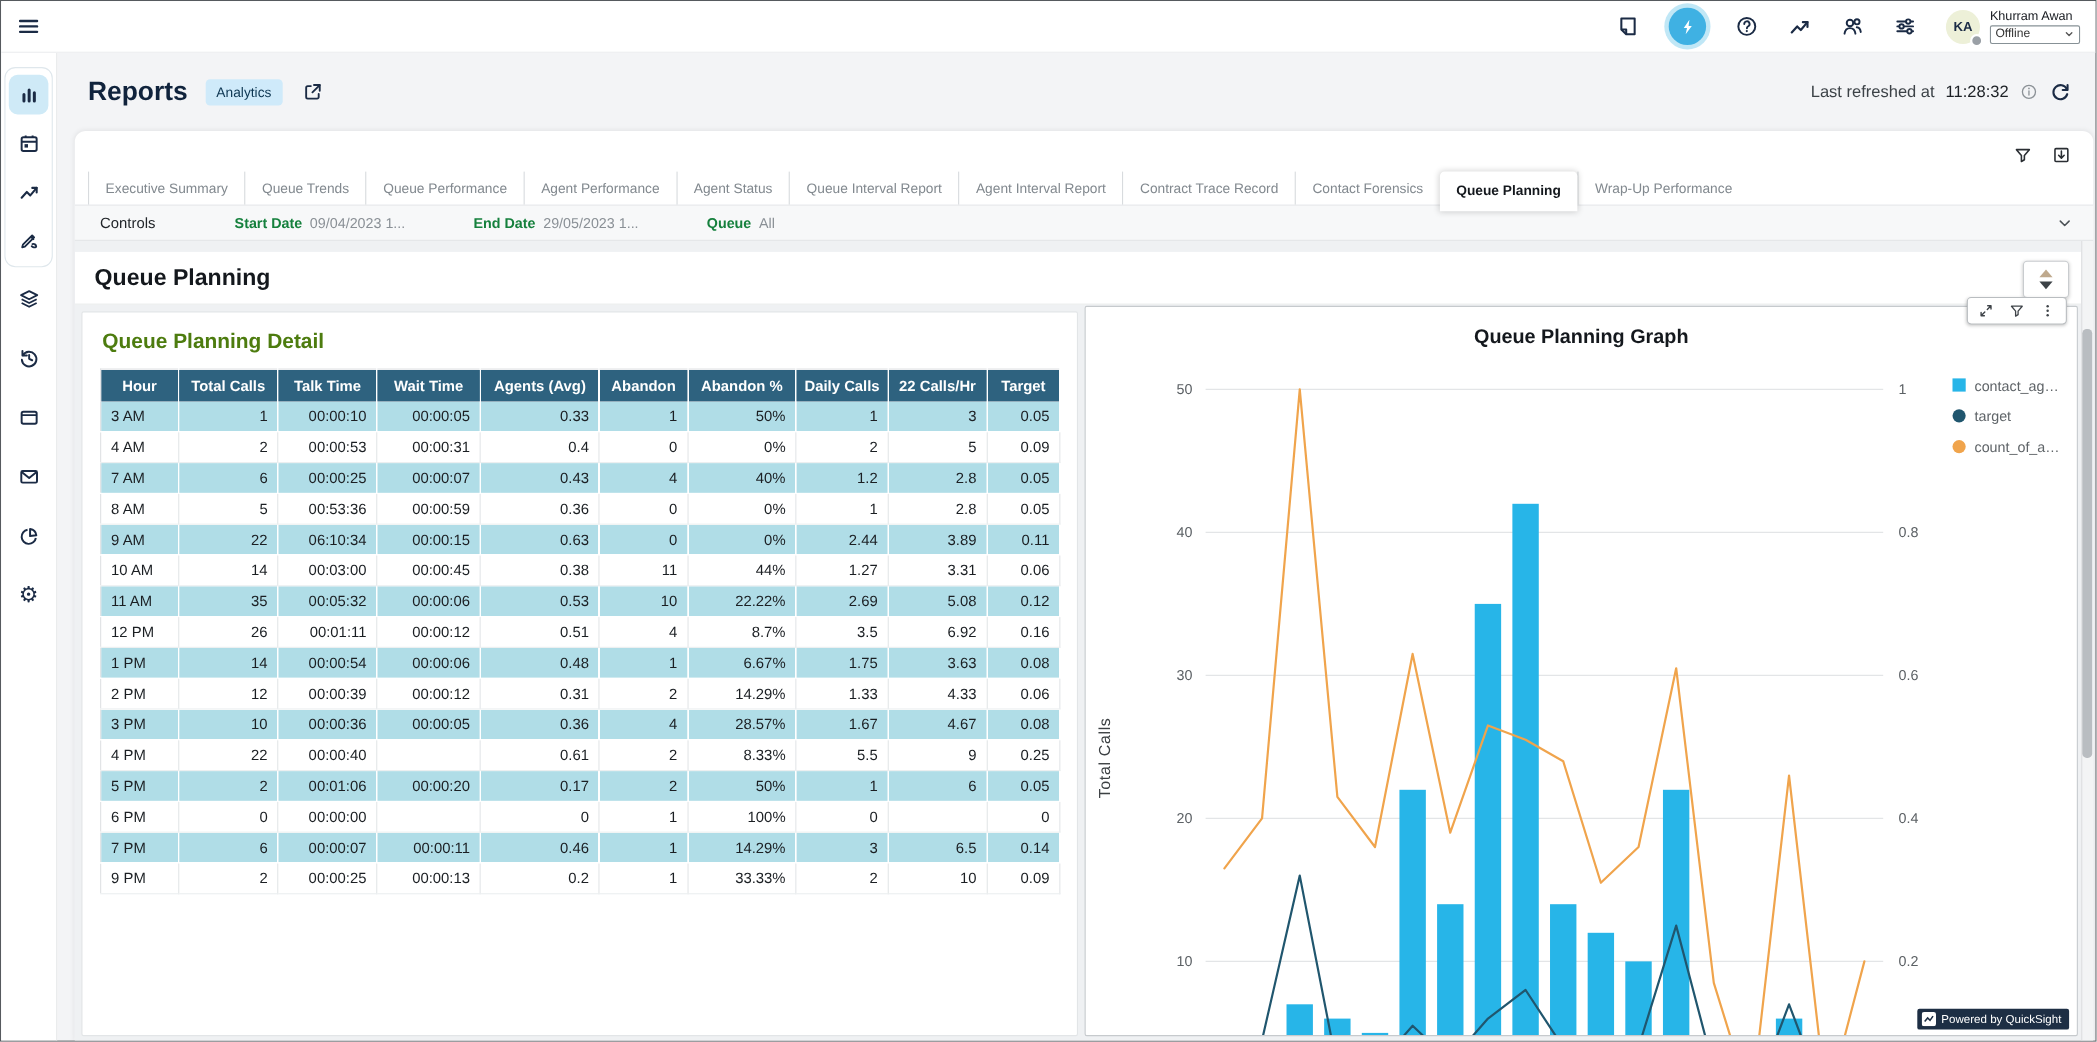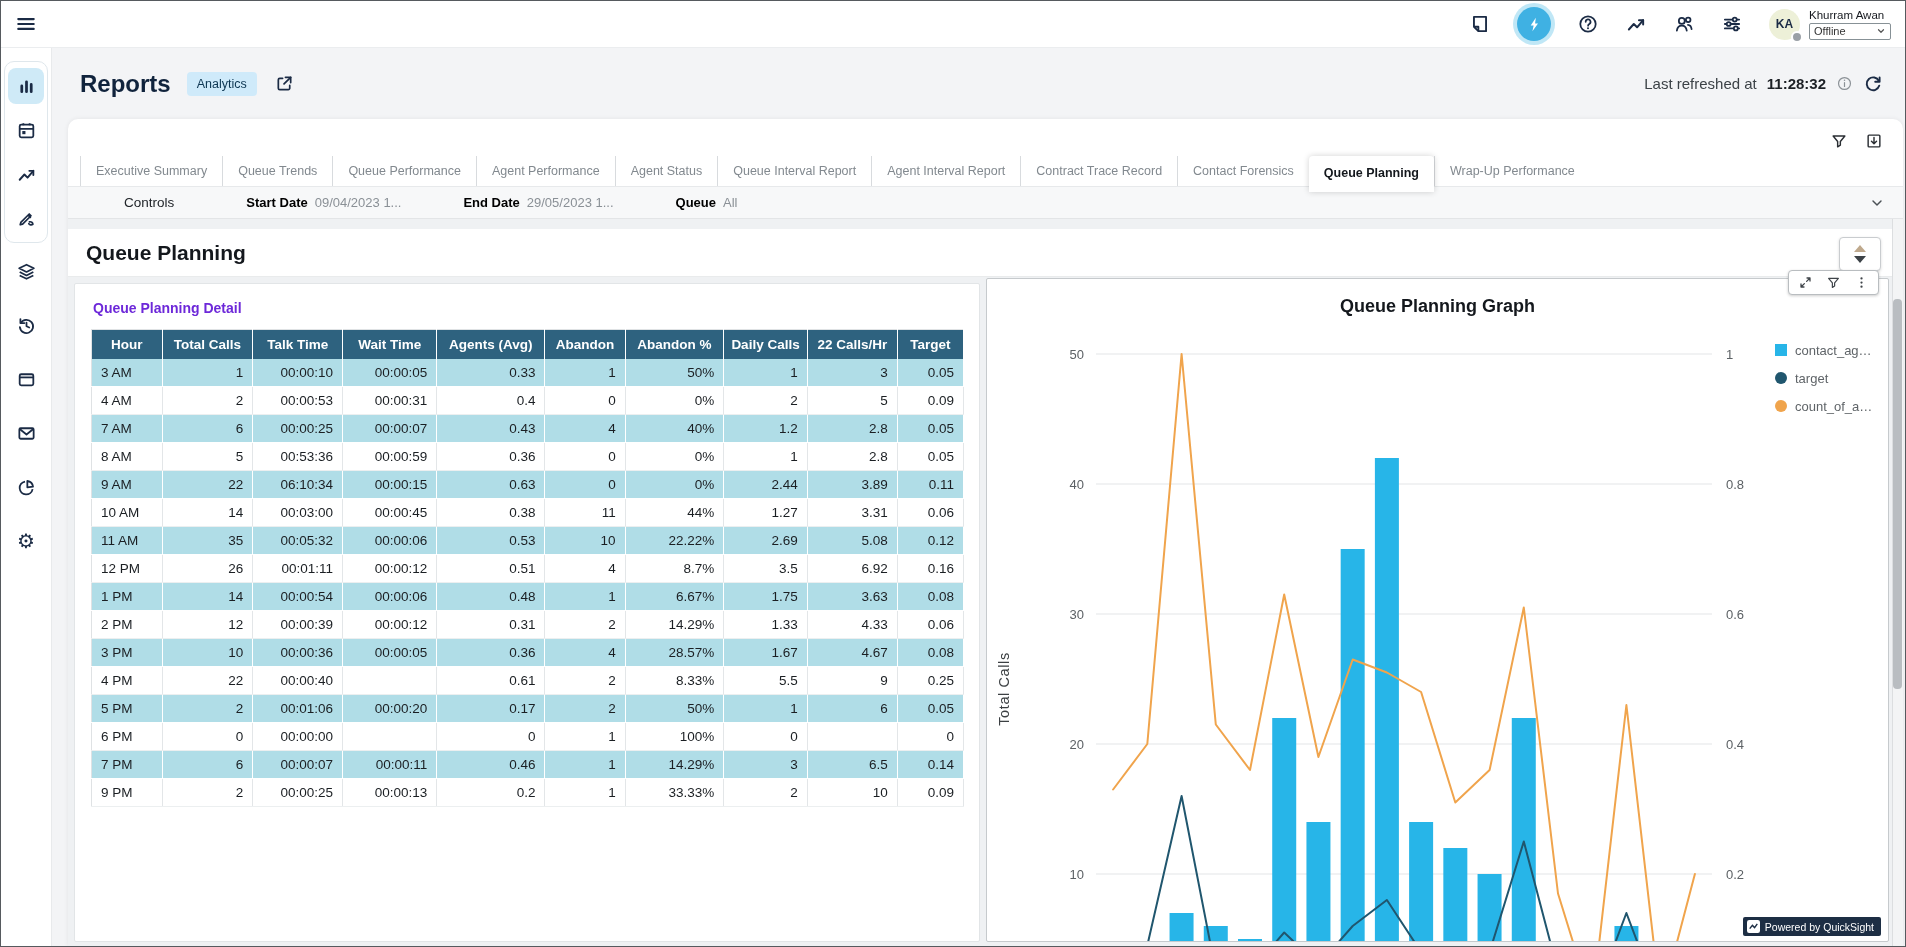--- a/index.html
+++ b/index.html
@@ -39,62 +39,62 @@
   .sb-item .glyph{font-size:20px;line-height:1;}
   .sb-rest{display:flex;flex-direction:column;gap:18px;align-items:center;}
   
   .page-header{position:absolute;top:47px;left:51px;right:0;height:71px;display:flex;align-items:center;
           padding:0 22px 0 28px;}
   .page-title{font-size:24px;font-weight:bold;color:#10233c;margin:0 16px 0 0;}
   .an-badge{background:var(--analytics-badge-bg);color:#0d3652;font-size:12.5px;padding:5px 10px;border-radius:4px;margin-right:18px;}
   .ext-link{width:19px;height:19px;color:var(--icon-navy);cursor:pointer;}
   .ext-link svg{width:100%;height:100%;}
   .refresh-area{margin-left:auto;display:flex;align-items:center;gap:10px;font-size:15px;color:#3c4247;}
-  .refresh-time{font-weight:bold;color:#1c2025;}
+  .refresh-time{font-weight:normal;color:#1c2025;}
   .info-icon{width:17px;height:17px;color:#8b9196;display:inline-flex;}
   .info-icon svg{width:100%;height:100%;}
   .refresh-icon{width:20px;height:20px;color:var(--icon-navy);cursor:pointer;display:inline-flex;}
   .refresh-icon svg{width:100%;height:100%;}
   
   .panel{position:absolute;top:118px;left:67px;width:1835px;bottom:0;background:#fff;border-radius:10px 10px 0 0;
           box-shadow:0 0 5px rgba(0,0,0,.07);display:flex;flex-direction:column;}
   .panel-tools{height:37px;display:flex;justify-content:flex-end;align-items:center;gap:17px;padding:6px 20px 0 0;}
   .pt-icon{width:18px;height:18px;color:#2a2e33;cursor:pointer;}
   .pt-icon svg{width:100%;height:100%;}
   .tabs{height:30px;display:flex;align-items:flex-end;padding-left:12px;position:relative;z-index:2;}
   .tab{font-size:12.5px;color:#82898f;padding:0 15px;line-height:30px;height:30px;border-left:1px solid #d8dbde;
           cursor:pointer;white-space:nowrap;}
   .tab.active{color:#14181d;font-weight:bold;background:#fff;height:36px;line-height:34px;margin-bottom:-6px;
           border-radius:4px 4px 0 0;box-shadow:0 0 6px rgba(0,0,0,.18);border-left:none;position:relative;z-index:3;}
   .controls-row{height:33px;background:#f7f8f9;border-top:1px solid #e7e9eb;border-bottom:1px solid #e3e5e7;
           display:flex;align-items:center;padding:0 18px 0 23px;position:relative;z-index:1;}
-  .controls-label{font-size:13.5px;color:#21252a;margin-right:72px;margin-left:33px;}
+  .controls-label{font-size:13.5px;color:#21252a;margin-right:72px;}
   .control-filter{display:flex;gap:7px;margin-right:62px;font-size:13px;align-items:center;cursor:pointer;}
-  .cf-label{font-weight:bold;color:#000000;}
+  .cf-label{font-weight:bold;color:#15803d;}
   .cf-value{color:#8a9096;}
   .controls-chevron{margin-left:auto;width:16px;height:16px;color:#4c5257;cursor:pointer;}
   .controls-chevron svg{width:100%;height:100%;}
   
   .sheet{flex:1;background:#eff1f3;position:relative;overflow:hidden;}
   .sheet-title-band{position:absolute;top:10px;left:0;right:11px;height:48px;background:#fff;display:flex;
           align-items:center;padding-left:18px;border-bottom:1px solid #e9ebec;}
   .sheet-title{font-size:21px;font-weight:bold;color:#14181d;margin:0;}
   .sheet-spinner{position:absolute;top:18px;right:22px;width:42px;height:34px;background:#fff;border:1px solid #c9cccf;
           border-radius:4px;box-shadow:0 1px 3px rgba(0,0,0,.15);display:flex;flex-direction:column;align-items:center;
           justify-content:center;gap:4px;z-index:6;}
   .spin-up{width:0;height:0;border-left:6px solid transparent;border-right:6px solid transparent;
           border-bottom:7px solid #bfa98d;cursor:pointer;}
   .spin-down{width:0;height:0;border-left:6px solid transparent;border-right:6px solid transparent;
           border-top:7px solid #3c4247;cursor:pointer;}
   .sheet-scrollbar{position:absolute;top:0;right:0;bottom:0;width:11px;background:#f3f4f5;border-left:1px solid #dcdee0;}
   .sheet-scroll-thumb{position:absolute;top:80px;right:1px;width:9px;height:390px;background:#b9bdc1;border-radius:4px;cursor:pointer;}
   
   .card{position:absolute;background:#fff;}
   .table-card{left:6px;top:64px;width:906px;height:659px;border:1px solid #e2e5e7;border-radius:2px;padding:14px 16px;}
-  .card-title{font-size:14px;font-weight:bold;color:#6d28d9;margin:2px 0 13px 2px;}
+  .card-title{font-size:19px;font-weight:bold;color:#4d7c0f;margin:2px 0 13px 2px;}
   table{border-collapse:collapse;width:873px;table-layout:fixed;font-size:13.5px;border:1px solid #dfe2e4;}
   thead th{background:var(--table-header-bg);color:#fff;font-weight:bold;height:29px;
           border-right:1px solid rgba(255,255,255,.35);text-align:center;padding:0 5px;white-space:nowrap;overflow:hidden;}
   tbody td{height:28px;padding:0 9px;color:#1b1f23;border-right:1px solid #e3e6e8;border-bottom:1px solid #eceff0;
           text-align:right;white-space:nowrap;overflow:hidden;}
   tbody td:first-child{text-align:left;}
   tbody tr:nth-child(odd) td{background:var(--table-alt-row-bg);border-right-color:#fff;border-bottom-color:#fff;}
   
   .chart-card{left:918px;top:59px;width:903px;height:664px;border:1px solid #c6cacd;border-radius:2px;overflow:hidden;}
   .chart-title{position:absolute;top:17px;left:0;width:100%;text-align:center;font-size:18px;font-weight:bold;

